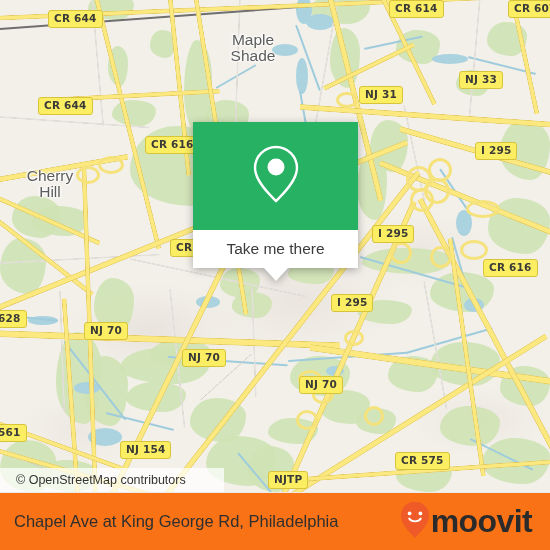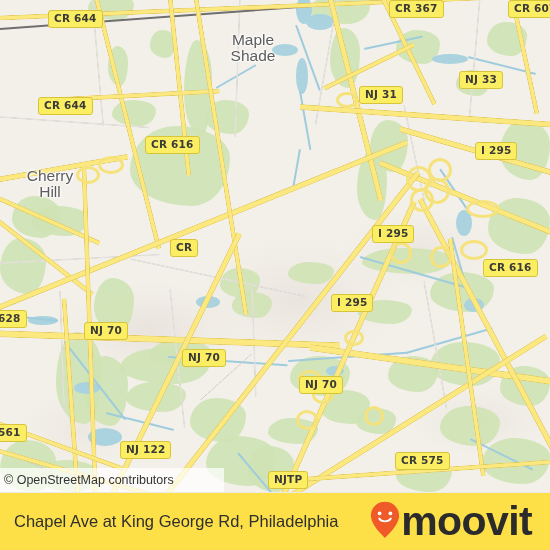--- a/index.html
+++ b/index.html
@@ -111,21 +111,21 @@
 
   
   .attrib {
     position: absolute;
     left: 0; bottom: 0;
     width: 224px; height: 24px;
     background: rgba(255,255,255,.72);
     color: #333;
     font-size: 12.5px;
     line-height: 24px;
-    padding-left: 4px;
+    padding-left: 16px;
     white-space: nowrap;
   }
 
   
   .popup {
     position: absolute;
     left: 193px; top: 122px;
     width: 165px;
     filter: drop-shadow(0 2px 4px rgba(0,0,0,.30));
   }
@@ -149,34 +149,34 @@
     border-left: 12px solid transparent;
     border-right: 12px solid transparent;
     border-top: 13px solid #ffffff;
   }
 
   
   .footer {
     position: absolute;
     left: 0; top: 492px;
     width: 550px; height: 58px;
-    background: #fde047;
+    background: #f97316;
     display: flex; align-items: center; justify-content: space-between;
     padding: 0 18px 0 14px;
     border-top: 1px solid #eceae6;
   }
   .footer-title {
     color: #2f2f2f;
     font-size: 16.5px;
     white-space: nowrap;
   }
   .brand { display: flex; align-items: center; gap: 1px; }
   .brand-word {
     color: #2b2b2b;
-    font-size: 41px;
+    font-size: 32px;
     font-weight: bold;
     letter-spacing: -0.6px;
     line-height: 31px;
   }
 </style>
 </head>
 <body>
 
 <div id="root">
 
@@ -325,40 +325,54 @@
     <div class="ramp" style="left:364px; top:406px; width:20px; height:20px;"></div>
     <div class="ramp" style="left:336px; top:92px;  width:22px; height:16px;"></div>
     <div class="ramp" style="left:344px; top:330px; width:20px; height:16px;"></div>
 
     <div class="place" style="left:14px; top:168px; width:72px;">Cherry
 Hill</div>
     <div class="place" style="left:225px; top:32px; width:56px;">Maple
 Shade</div>
 
     <div class="shield" style="left:48px;  top:10px;">CR 644</div>
-    <div class="shield" style="left:389px; top:0px;">CR 367</div>
+    <div class="shield" style="left:389px; top:0px;">CR 614</div>
     <div class="shield" style="left:508px; top:0px;">CR 607</div>
     <div class="shield" style="left:359px; top:86px;">NJ 31</div>
     <div class="shield" style="left:459px; top:71px;">NJ 33</div>
     <div class="shield" style="left:38px;  top:97px;">CR 644</div>
     <div class="shield" style="left:145px; top:136px;">CR 616</div>
     <div class="shield" style="left:475px; top:142px;">I 295</div>
     <div class="shield" style="left:170px; top:239px;">CR</div>
     <div class="shield" style="left:372px; top:225px;">I 295</div>
     <div class="shield" style="left:483px; top:259px;">CR 616</div>
     <div class="shield" style="left:331px; top:294px;">I 295</div>
     <div class="shield" style="left:-8px;  top:310px;">628</div>
     <div class="shield" style="left:84px;  top:322px;">NJ 70</div>
     <div class="shield" style="left:182px; top:349px;">NJ 70</div>
     <div class="shield" style="left:299px; top:376px;">NJ 70</div>
     <div class="shield" style="left:-8px;  top:424px;">561</div>
-    <div class="shield" style="left:120px; top:441px;">NJ 122</div>
+    <div class="shield" style="left:120px; top:441px;">NJ 154</div>
     <div class="shield" style="left:395px; top:452px;">CR 575</div>
     <div class="shield" style="left:268px; top:471px;">NJTP</div>
 
+    <div class="popup">
+      <div class="popup-top">
+        <span>
+          <svg width="52" height="62" viewBox="0 0 52 62" aria-hidden="true">
+            <path d="M26 4 C14.4 4 5 13.4 5 25 C5 38 20 52 26 58 C32 52 47 38 47 25 C47 13.4 37.6 4 26 4 Z" fill="none" stroke="#ffffff" stroke-width="2.4"></path>
+            <circle cx="26" cy="24" r="8.5" fill="#ffffff"></circle>
+          </svg>
+        </span>
+      </div>
+      <div class="popup-bottom">
+        <span>Take me there</span>
+      </div>
+      <div class="popup-tail"></div>
+    </div>
 
     <div class="attrib">© OpenStreetMap contributors</div>
   </div>
 
   <div class="footer">
     <div class="footer-title">Chapel Ave at King George Rd, Philadelphia</div>
     <div class="brand">
       <span>
         <svg width="30" height="38" viewBox="0 0 30 38" aria-hidden="true">
           <path d="M15 0.8 C7 0.8 0.9 7 0.9 14.6 C0.9 24 12.2 34.2 15 37 C17.8 34.2 29.1 24 29.1 14.6 C29.1 7 23 0.8 15 0.8 Z" fill="#ef5a28"></path>

